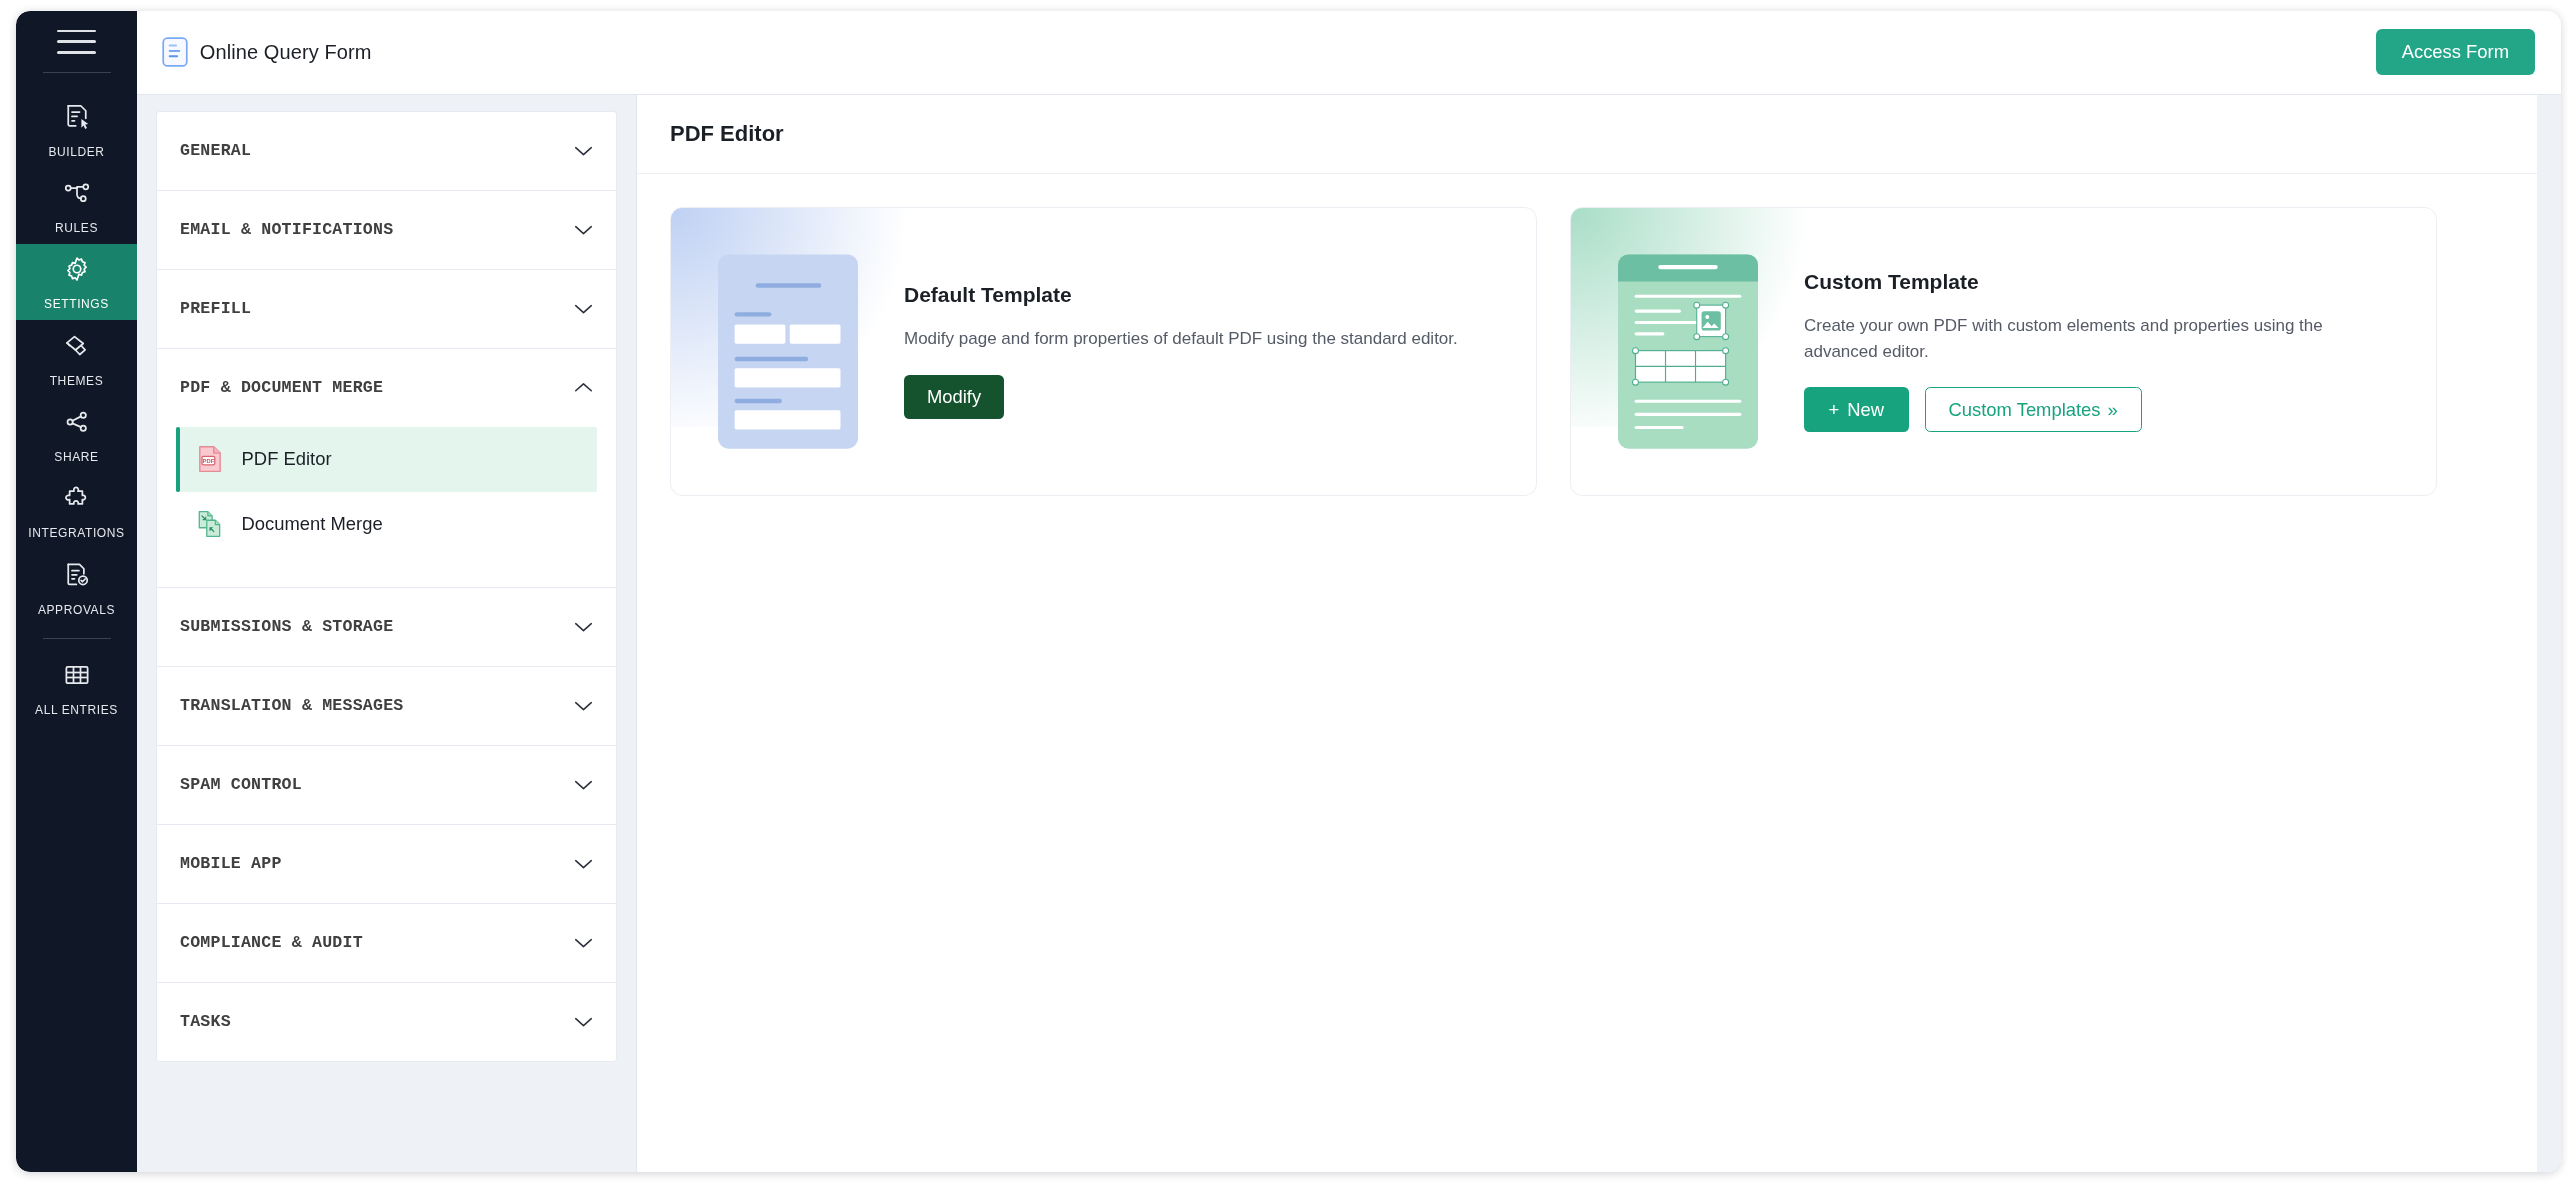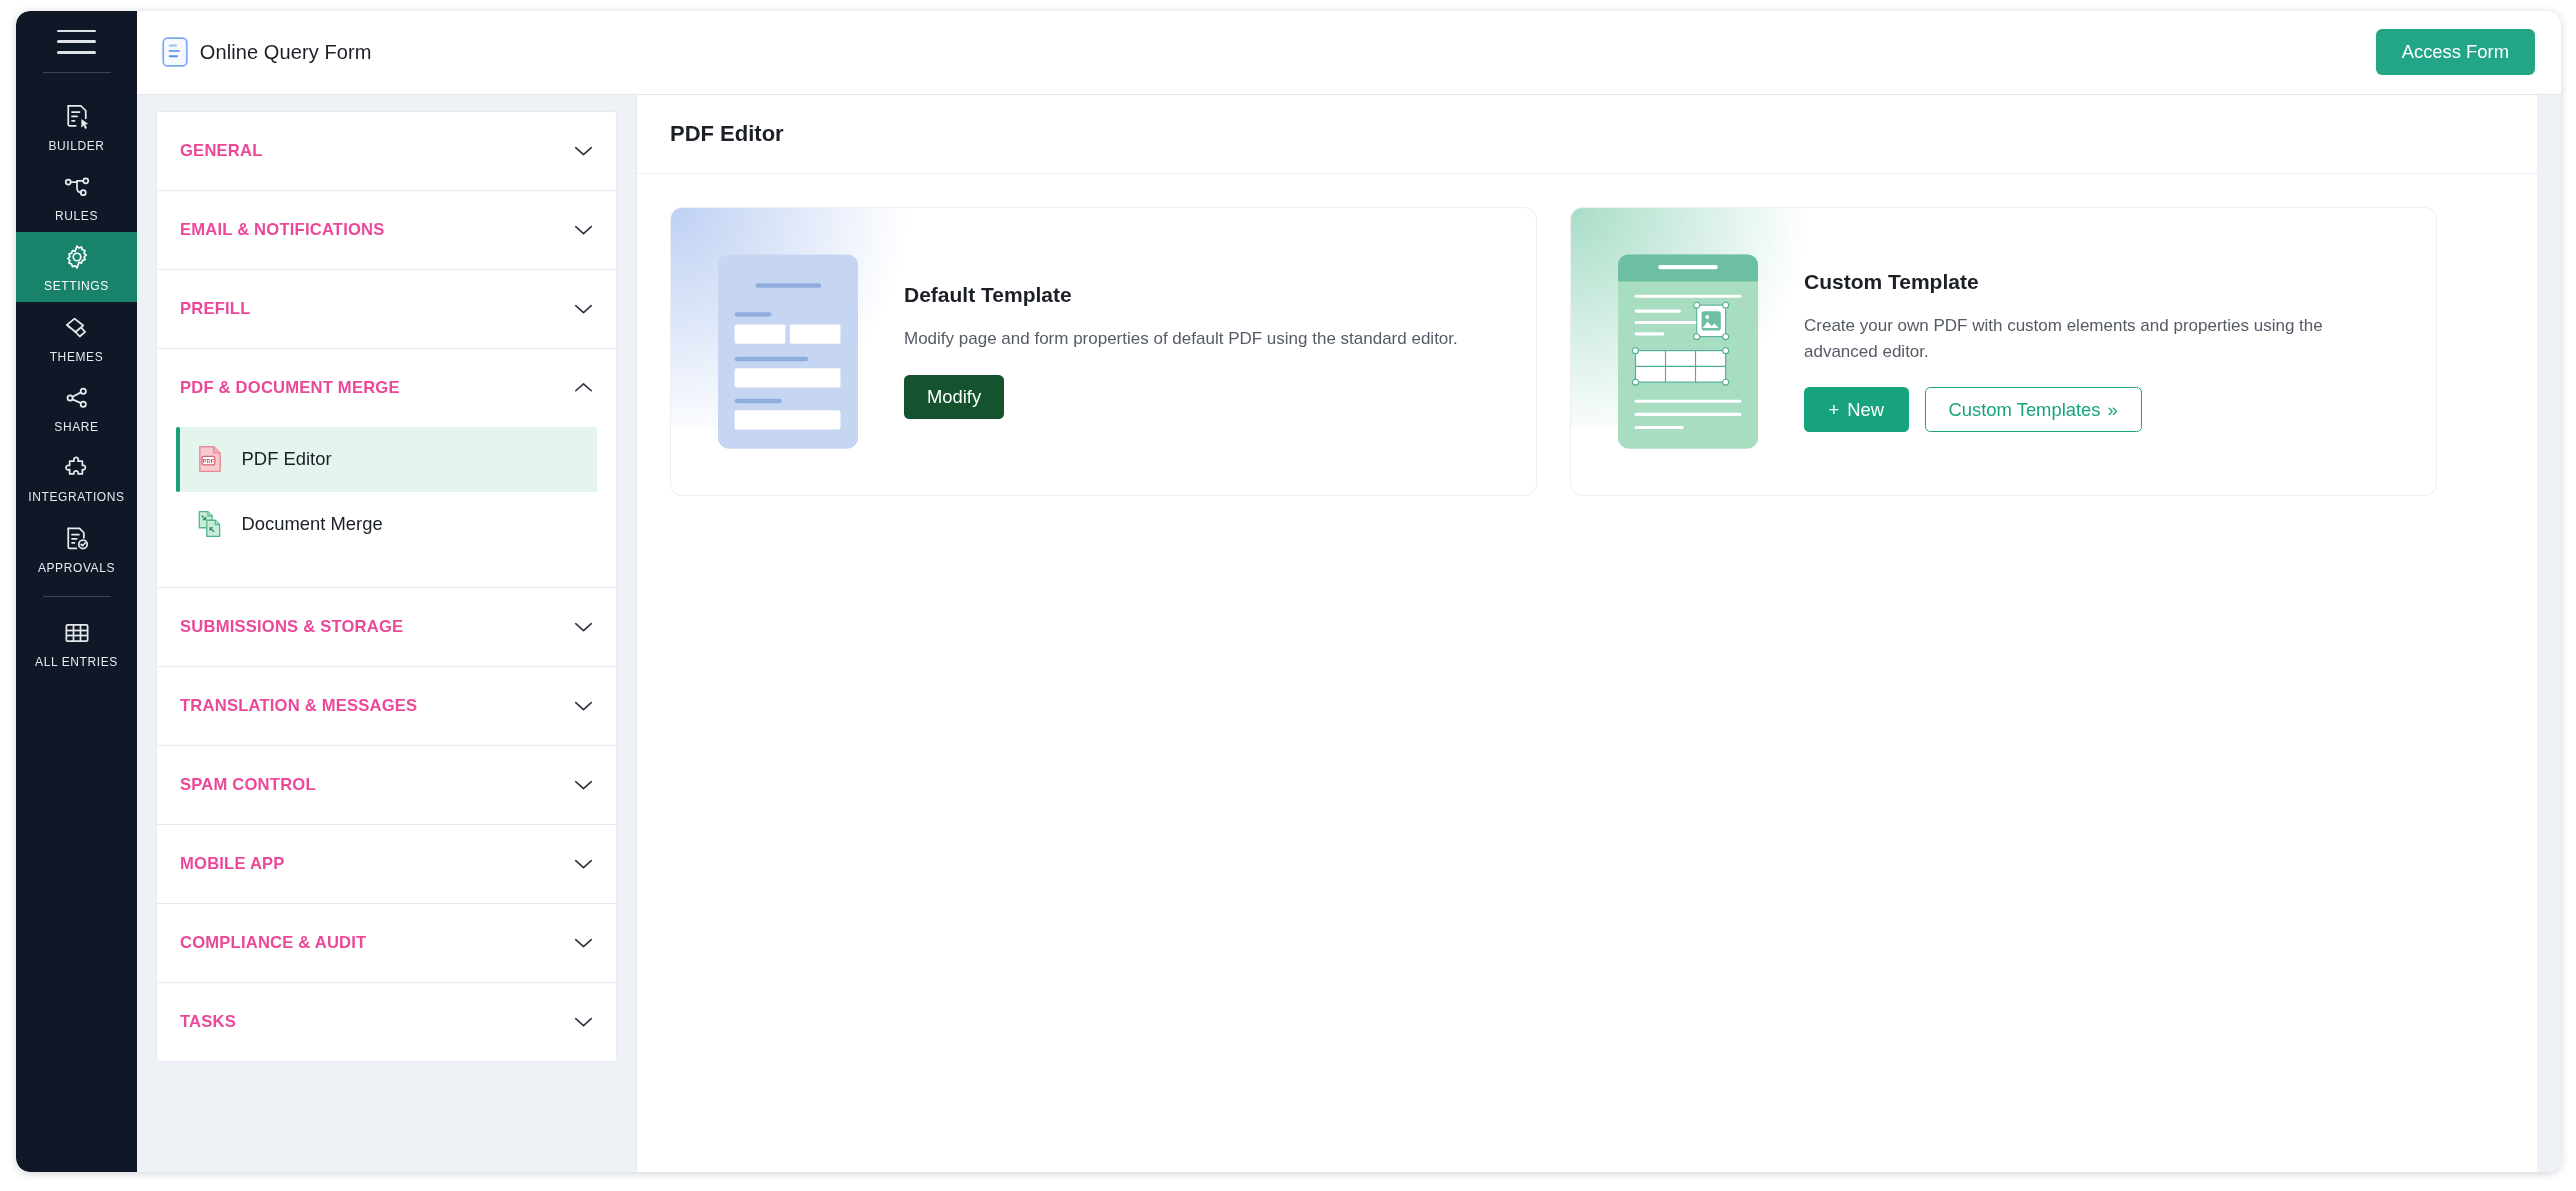--- a/index.html
+++ b/index.html
@@ -40,21 +40,21 @@
     display: flex; flex-direction: column; justify-content: space-between;
     margin-bottom: 14px; cursor: pointer;
   }
   .hamburger span { display:block; height: 2.6px; background: #dfe3e8; border-radius: 1.8px; }
   .rail-div {
     width: 68px; height: 0.9px; background: #3a4253; margin: 3.5px 0 19px 0;
   }
   .rail-item {
     width: 121px;
     padding: 10.5px 0 8.8px 0;
-    display: flex; flex-direction: column; align-items: center; gap: 7px;
+    display: flex; flex-direction: column; align-items: center; gap: 13px;
     cursor: pointer;
   }
   .rail-item.active { background: #18836a; }
   .rail-ico { width: 30px; height: 30px; display:block; }
   .rail-ico svg { width: 30px; height: 30px; display:block; }
   .rail-label {
     font-size: 12px; letter-spacing: 0.6px; color: #e6e9ed; font-weight: 400;
     white-space: nowrap;
   }
   .rail-item.active .rail-label { color:#ffffff; }
@@ -113,22 +113,23 @@
   }
   .acc-section:first-child { border-top-left-radius: 3.5px; border-top-right-radius: 3.5px; }
   .acc-section:last-child { border-bottom: 0.9px solid #e7ebf1; border-bottom-left-radius:3.5px; border-bottom-right-radius:3.5px; }
   .acc-head {
     height: 78px;
     display: flex; align-items: center;
     padding: 0 23px 0 23px;
     cursor: pointer;
   }
   .acc-title {
-    font-size: 16.6px; font-weight: bold; color: #ec4899; letter-spacing: 0.2px;
+    font-size: 16.6px; font-weight: bold; color: #404040; letter-spacing: 0.2px;
     flex: 1 1 auto;
+    font-family: Liberation Mono, monospace;
   }
   .chev { width: 19px; height: 11.4px; flex: 0 0 19px; }
   .chev svg { width: 19px; height: 11.4px; display: block; }
   .acc-body { padding: 0 19px 30px 19px; }
   .sub-item {
     height: 65px;
     display: flex; align-items: center;
     padding-left: 19px;
     cursor: pointer;
     border-radius: 2.6px;

